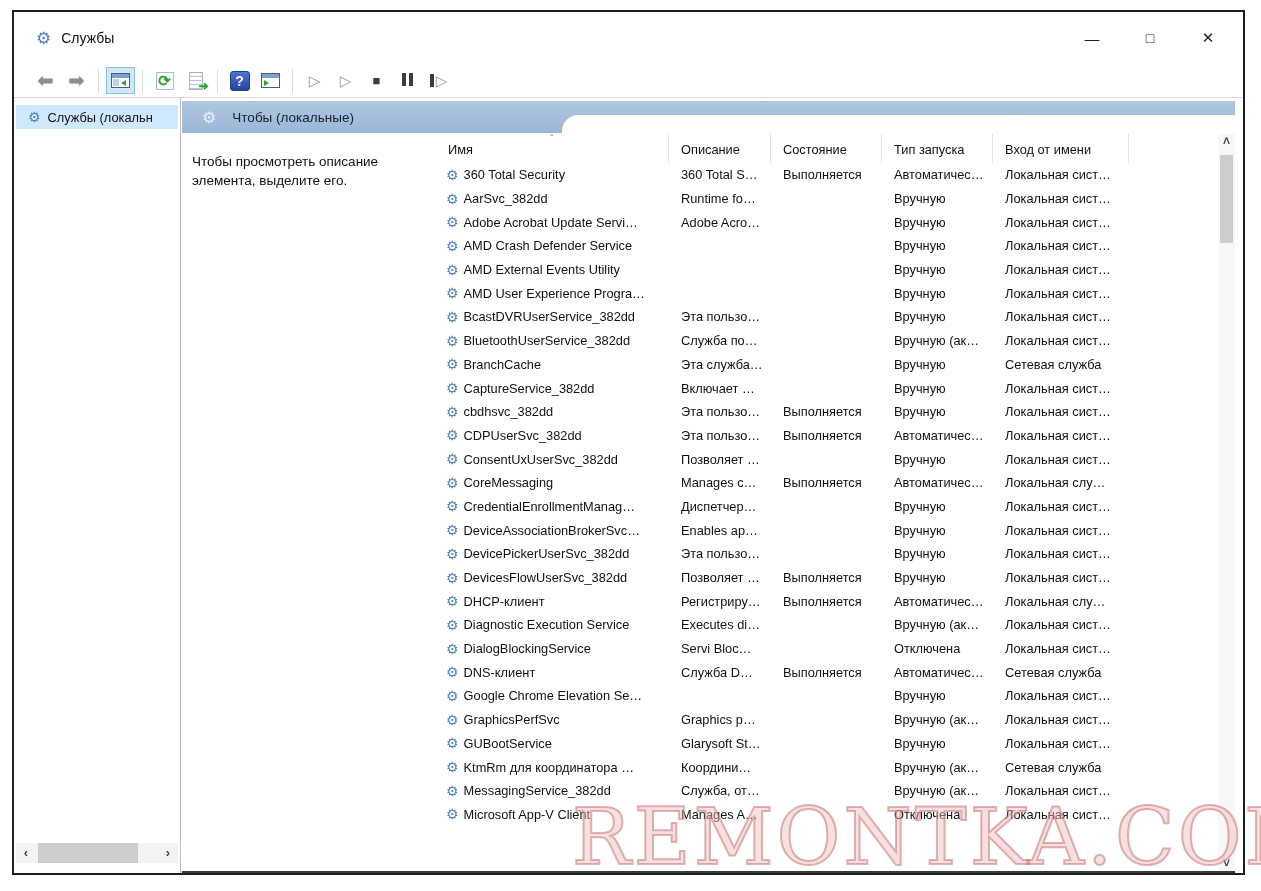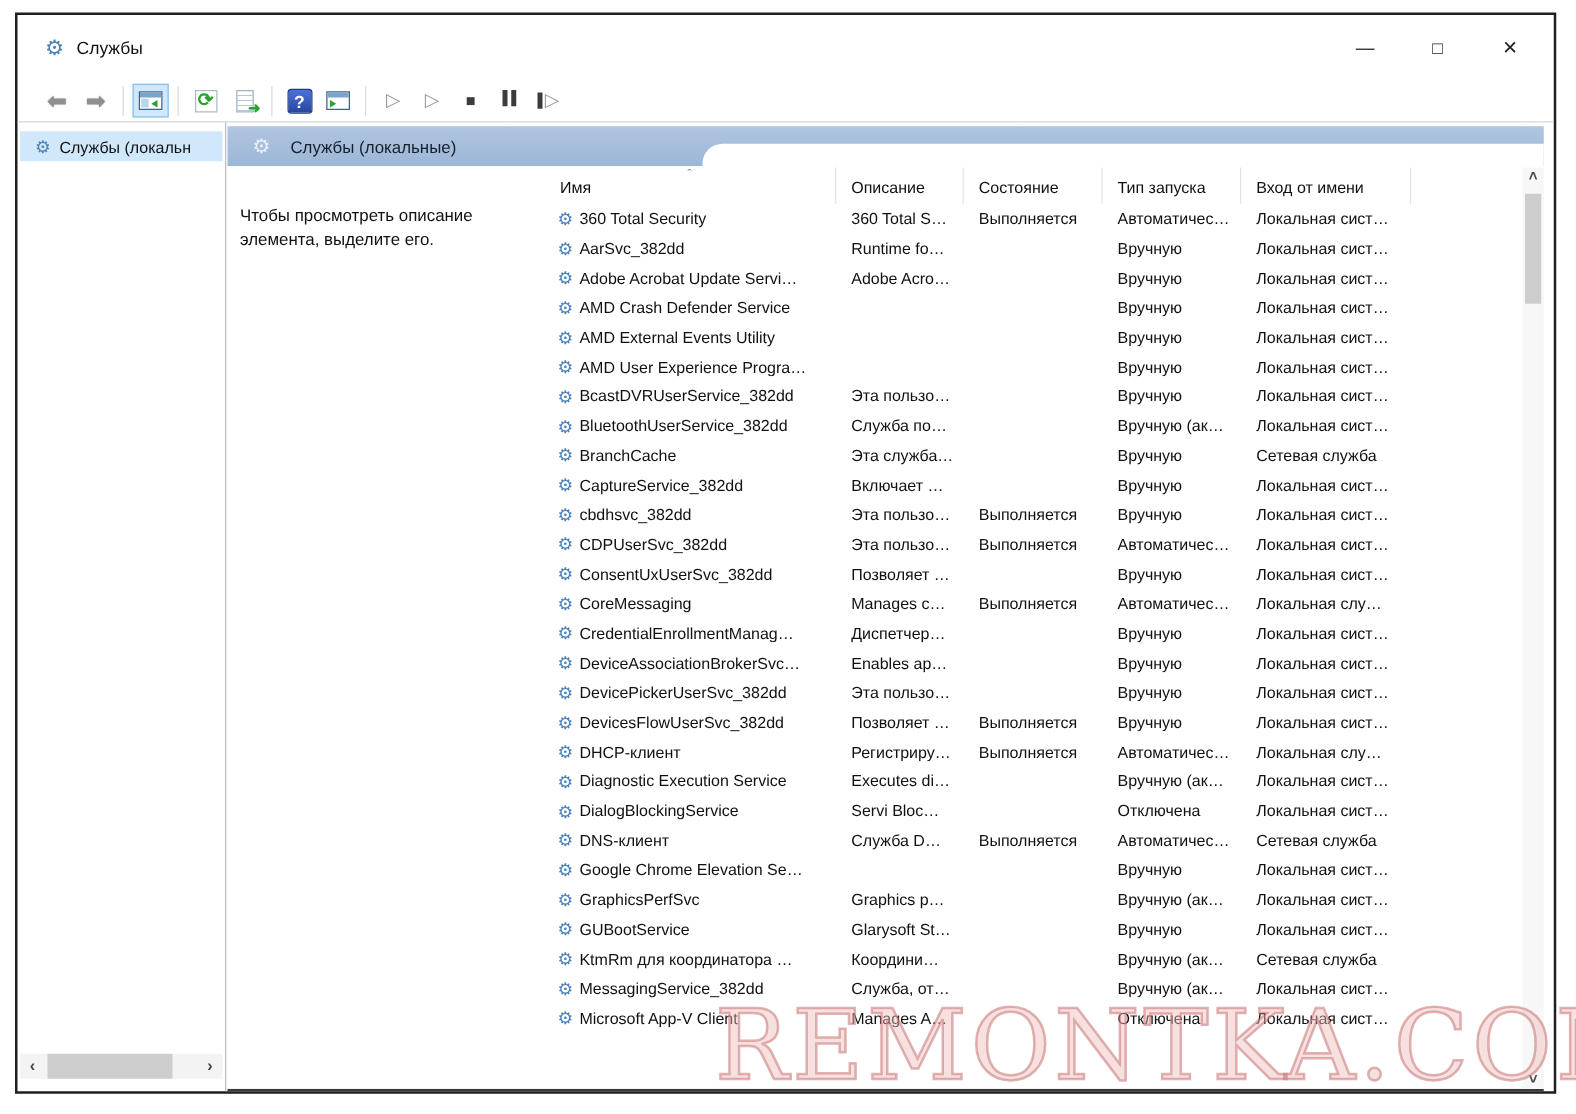--- a/index.html
+++ b/index.html
@@ -51,21 +51,21 @@
   .h-arrow { width:20px; text-align:center; color:#444; font-size:13px; font-weight:bold; line-height:20px; }
   .h-thumb { height:20px; width:100px; background:#cdcdcd; margin-left:2px; }
   .h-space { flex:1; }
   
   .main-panel { flex:1; padding:3px 8px 0 1px; display:flex; flex-direction:column; min-width:0; }
   .band { height:32px; background:linear-gradient(#b0c6e1,#9cb6d6); position:relative; display:flex; align-items:center; padding-left:20px; flex:none; }
   .band-gear { color:#e7f0f8; font-size:16px; margin-right:16px; position:relative; z-index:2; }
   .band-title { font-size:13.5px; color:#16202e; position:relative; z-index:2; }
   .band-white { position:absolute; left:380px; top:14px; right:0; bottom:-1px; background:#fff; border-top-left-radius:16px; z-index:1; }
   .content { flex:1; display:flex; min-height:0; position:relative; background:#fff; }
-  .desc-panel { width:254px; padding:30px 34px 0 10px; font-size:13.5px; line-height:19px; flex:none; }
+  .desc-panel { width:254px; padding:19px 34px 0 10px; font-size:13.5px; line-height:19px; flex:none; }
   .list-region { flex:1; position:relative; min-width:0; }
   .list-header { height:30px; display:flex; align-items:flex-end; position:relative; }
   .hcell { height:30px; display:flex; align-items:flex-end; padding:0 0 6px 12px; font-size:12.8px; border-right:1px solid #e3e3e3; white-space:nowrap; overflow:hidden; }
   .c0 { width:233px; } .c1 { width:102px; } .c2 { width:111px; } .c3 { width:111px; } .c4 { width:136px; }
   .sort-caret { position:absolute; left:114px; top:1px; font-size:10px; color:#888; }
   .rows { position:absolute; top:30px; left:0; right:17px; bottom:0; overflow:hidden; }
   .row { height:23.7px; display:flex; align-items:center; }
   .cell { padding-left:12px; font-size:12.8px; white-space:nowrap; overflow:hidden; flex:none; }
   .cell.name { display:flex; align-items:center; padding-left:10px; }
   .row-gear { font-size:14px; color:#4d82b8; margin-right:5px; flex:none; }
@@ -169,21 +169,21 @@
         <span class="h-arrow">‹</span>
         <span class="h-thumb"></span>
         <span class="h-space"></span>
         <span class="h-arrow">›</span>
       </div>
     </div>
 
     <div class="main-panel">
       <div class="band">
         <span class="band-gear">⚙</span>
-        <span class="band-title">Службы (локальные)</span>
+        <span class="band-title">Чтобы (локальные)</span>
         <div class="band-white"></div>
       </div>
 
       <div class="content">
         <div class="desc-panel">
           <span>Чтобы просмотреть описание элемента, выделите его.</span>
         </div>
 
         <div class="list-region">
           <div class="list-header">

